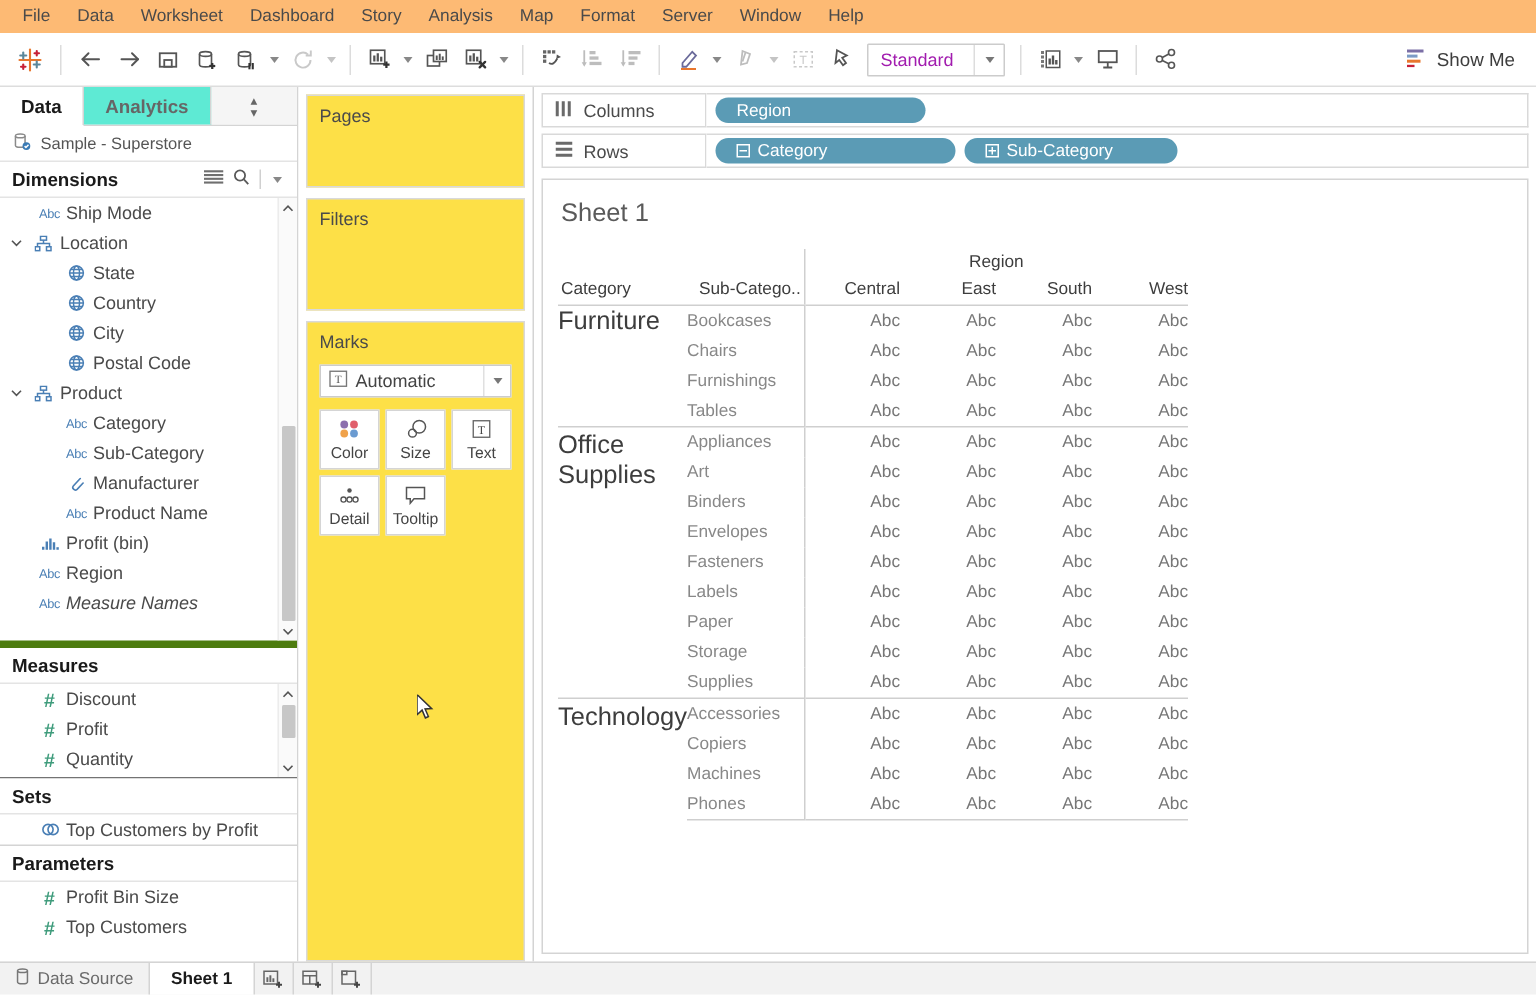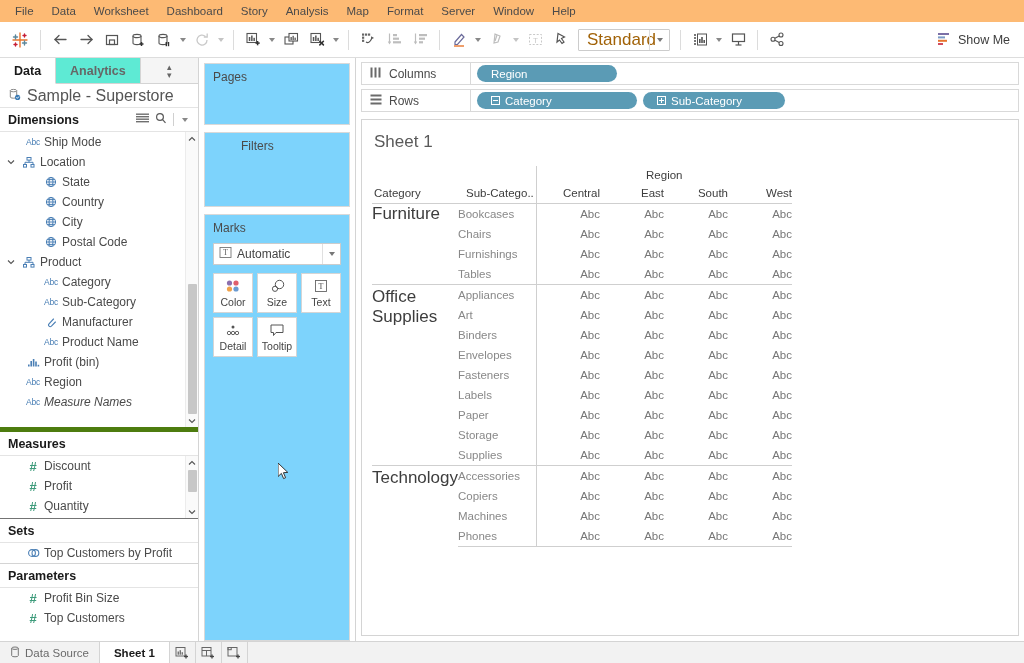--- a/index.html
+++ b/index.html
@@ -35,21 +35,21 @@
   .tb-sep { width:1px; height:20px; background:#dcdcdc; margin:0 6px; }
   .caret { width:12px; height:26px; display:flex; align-items:center; justify-content:center; cursor:default; }
   .caret:after {
     content:""; border-left:3.5px solid transparent; border-right:3.5px solid transparent;
     border-top:4px solid #888;
   }
   .caret.dim:after { border-top-color:#c4c4c4; }
   .tb-logo { width:28px; height:26px; display:flex; align-items:center; justify-content:center; }
   .fit-select {
     height:22px; width:92px; border:1px solid #ccc; background:#fff;
-    display:flex; align-items:center; font-size:17px; color:#a16207;
+    display:flex; align-items:center; font-size:12px; color:#a21caf;
     padding-left:8px; position:relative; margin:0 4px; border-radius:1px;
   }
   .fit-select .fs-arrow {
     position:absolute; right:0; top:0; bottom:0; width:20px;
     border-left:1px solid #ddd; display:flex; align-items:center; justify-content:center;
   }
   .fs-arrow:after {
     content:""; border-left:3.5px solid transparent; border-right:3.5px solid transparent;
     border-top:4px solid #777;
   }
@@ -70,21 +70,21 @@
   .dp-tab {
     flex:0 0 auto; padding:0 14px; display:flex; align-items:center; font-size:12.5px;
     color:#666; cursor:default; background:#5eead4; border-right:1px solid #d4d4d4;font-weight:bold;
   }
   .dp-tab.active { background:#fff; color:#1a1a1a; font-weight:bold; border-bottom:1px solid #fff; margin-bottom:-1px; }
   .dp-tab-spacer { flex:1; background:#f5f5f5; display:flex; align-items:center; justify-content:center; }
   .updown { font-size:9px; color:#666; line-height:8px; text-align:center; }
 
   .ds-row {
     height:24px; display:flex; align-items:center; gap:6px; padding:0 8px;
-    border-bottom:1px solid #e4e4e4; font-size:16px; color:#555; cursor:default;
+    border-bottom:1px solid #e4e4e4; font-size:11px; color:#555; cursor:default;
   }
 
   .sec-head {
     height:24px; display:flex; align-items:center; padding:0 8px;
     font-weight:bold; font-size:12.5px; color:#1a1a1a; border-bottom:1px solid #e4e4e4;
     background:#fff;
   }
   .sec-head .sh-actions { margin-left:auto; display:flex; align-items:center; gap:6px; }
   .sec-head .sh-actions .divider { width:1px; height:13px; background:#d0d0d0; }
 
@@ -107,24 +107,24 @@
     border-left:1px solid #ececec;
   }
   .scroll-arrow { height:13px; display:flex; align-items:center; justify-content:center; color:#555; font-size:9px; }
   .scroll-thumb { position:absolute; left:2px; width:9px; background:#c7c7c7; border-radius:1px; }
 
   .measures-wrap { border-top:5px solid #4d7c0f; }
 
   
   .cards { width:157px; flex:0 0 157px; background:#fff; padding:5px 5px 0 5px;
            display:flex; flex-direction:column; gap:7px; border-right:1px solid #d4d4d4; }
-  .card { border:1px solid #d9d9d9; background:#7dd3fc; }
+  .card { border:1px solid #d9d9d9; background:#fde047; }
   .card-title { font-size:12px; color:#4a4a4a; padding:6px 8px 4px 8px; }
   .card.pages { height:62px; }
-  .card.filters { height:75px;padding-left:28px; }
+  .card.filters { height:75px; }
   .card.marks { flex:1; }
   .marks-select {
     margin:4px 8px 8px 8px; height:22px; border:1px solid #ccc; display:flex; align-items:center;
     position:relative; background:#fff; font-size:12px; color:#444; padding-left:5px; gap:5px;
   }
   .marks-select .ms-arrow {
     position:absolute; right:0; top:0; bottom:0; width:18px; border-left:1px solid #e0e0e0;
     display:flex; align-items:center; justify-content:center;
   }
   .ms-arrow:after {

